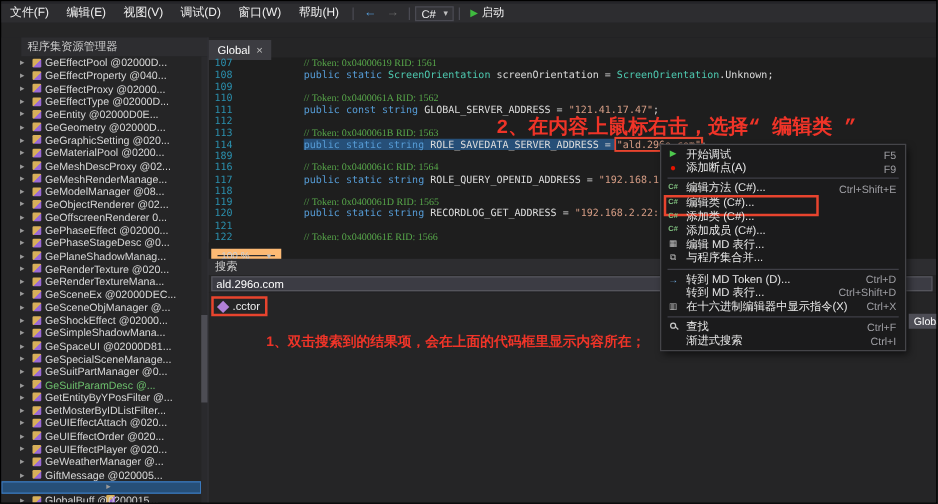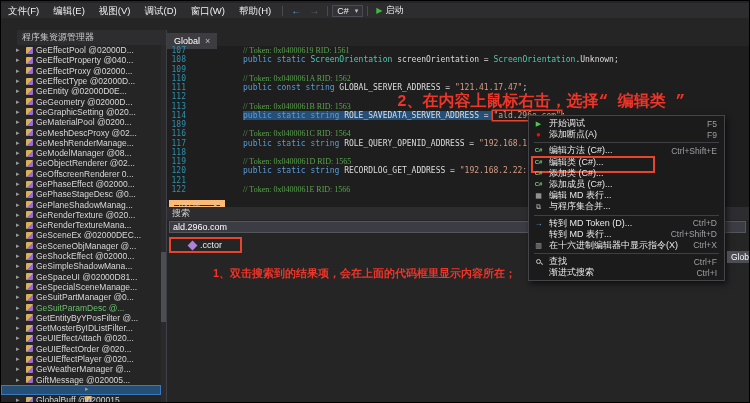--- a/index.html
+++ b/index.html
@@ -51,21 +51,21 @@
   .seg-sel { background:#264f78; }
   .seg-box { box-shadow:0 0 0 1.5px #e8442e; }
 
   .zoomrow { position:absolute; left:0; top:164px; right:0; height:13px; background:#1e1e1e; }
   .zoombox { display:inline-flex; align-items:center; justify-content:space-between; margin:1px 0 0 2px; width:56px; height:11px; border:5px solid #fdba74; background:#2d2d30; color:#d0d0d0; font-size:8px; padding:0 3px; }
 
   .search-header { position:absolute; left:0; top:177px; right:0; height:13px; background:#2d2d30; color:#d0d0d0; font-size:9px; line-height:13px; padding-left:5px; }
   .search-inputrow { position:absolute; left:0; top:190px; right:0; height:14px; background:#252526; }
   .search-input { position:absolute; left:2px; right:3px; top:1px; height:12px; background:#3c3c44; border:1px solid #55555c; color:#ffffff; font-size:9px; font-family:"Liberation Sans","DejaVu Sans",sans-serif; padding:0 3px; outline:none; }
   .results { position:absolute; left:0; top:204px; right:0; bottom:0; background:#252526; }
-  .result-row { display:inline-flex; align-items:center; gap:4px; margin:3px 0 0 2px; padding:1px 18px; border:2px solid #e8442e; }
+  .result-row { display:inline-flex; align-items:center; gap:4px; margin:3px 0 0 2px; padding:1px 4px; border:2px solid #e8442e; }
   .method-glyph { width:7px; height:7px; transform:rotate(45deg); background:#b180d7; flex:none; }
   .result-label { color:#f0f0f0; font-size:9px; }
 
   
   .ctx-menu { position:absolute; left:527px; top:114px; width:197px; background:#1b1b1c; border:1px solid #454549; box-shadow:2px 3px 6px rgba(0,0,0,.6); z-index:50; padding:2px 0; }
   .ctx-row { position:relative; display:flex; align-items:center; height:11.2px; padding:0 7px 0 3px; gap:4px; }
   .ctx-icon { width:13px; text-align:center; flex:none; font-size:7px; line-height:11px; }
   .i-green { color:#4ec94e; } .i-red { color:#e51400; font-size:8px; }
   .i-cs { color:#7fbf7f; font-size:6px; font-weight:bold; }
   .i-gray { color:#bdbdbd; } .i-blue { color:#6fa8dc; font-size:8px; }

